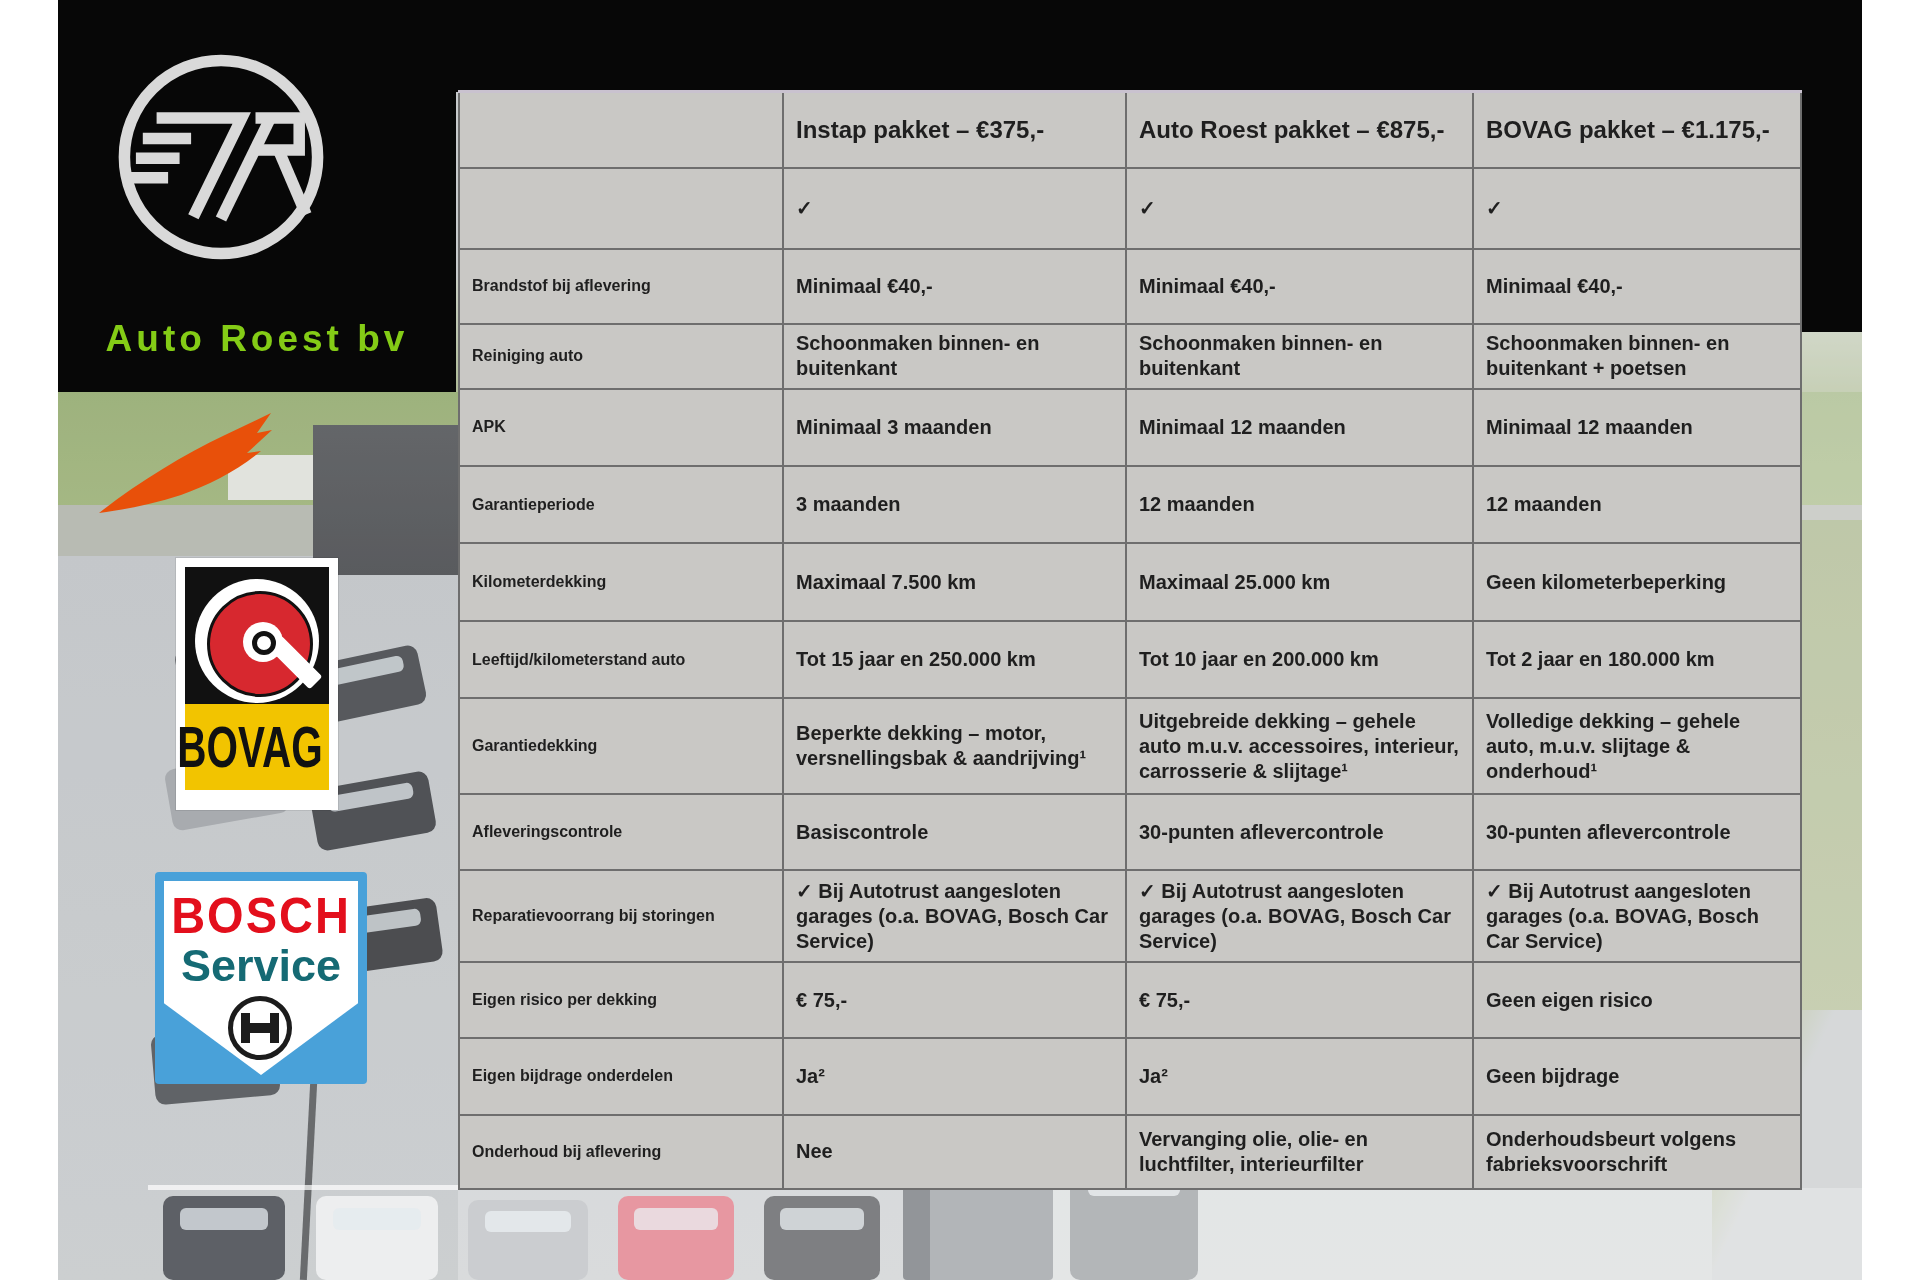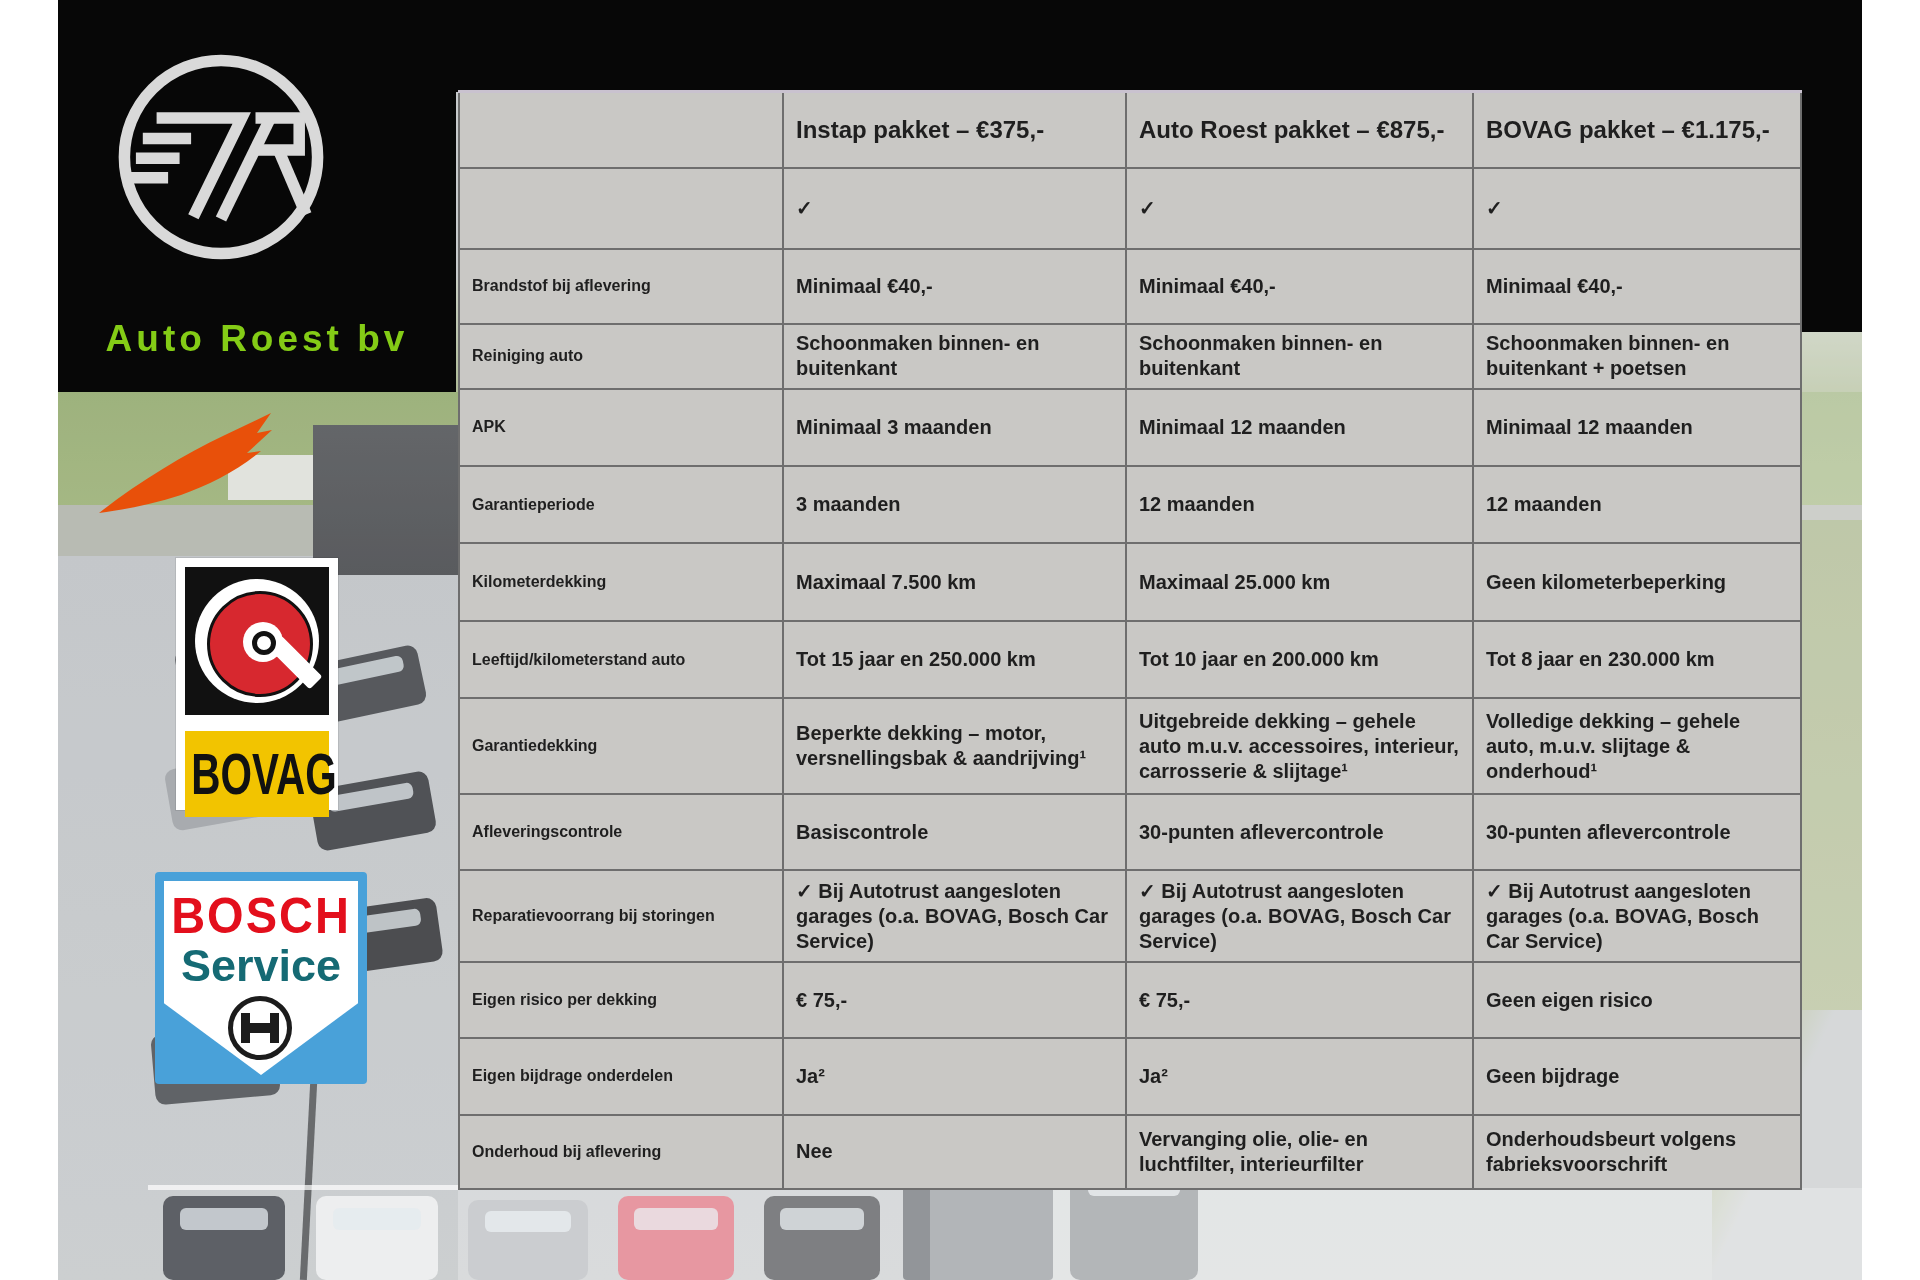--- a/index.html
+++ b/index.html
@@ -55,22 +55,22 @@
   .bovag-white-ring{position:absolute;left:10px;top:12px;width:124px;height:124px;
          border-radius:50%;background:#ffffff;}
   .bovag-red{position:absolute;left:12px;top:12px;width:100px;height:100px;border-radius:50%;
          background:#d7282f;border:3px solid #111;}
   .bovag-head{position:absolute;left:33px;top:28px;width:40px;height:40px;border-radius:50%;
          background:#ffffff;}
   .bovag-head-ring{position:absolute;left:9px;top:9px;width:14px;height:14px;border-radius:50%;
          background:#ffffff;border:5px solid #111;}
   .bovag-handle{position:absolute;left:56px;top:48px;width:18px;height:58px;background:#ffffff;
          transform:rotate(-45deg);transform-origin:50% 0;border-radius:3px;}
-  .bovag-yellow{position:absolute;left:9px;top:173px;width:144px;height:86px;background:#f2c400;
-         display:flex;align-items:center;justify-content:flex-start;}
+  .bovag-yellow{position:absolute;left:9px;top:146px;width:144px;height:86px;background:#f2c400;
+         display:flex;align-items:center;justify-content:flex-end;}
   .bovag-word{color:#111111;font-weight:bold;font-size:44px;letter-spacing:0px;
          transform:scale(.92,1.3);}
 
   
   .bosch{left:155px;top:872px;width:212px;height:212px;background:#49a1d9;border-radius:4px;}
   .bosch-inner{position:absolute;left:9px;top:9px;width:194px;height:194px;background:#ffffff;
          clip-path:polygon(0 0,100% 0,100% 63%,50% 100%,0 63%);}
   .bosch-word{position:absolute;left:0;top:16px;width:100%;text-align:center;color:#e30f1c;
          font-weight:bold;font-size:47px;letter-spacing:2px;transform:scale(1,1.05);}
   .bosch-service{position:absolute;left:0;top:68px;width:100%;text-align:center;color:#156a74;
@@ -267,21 +267,21 @@
       <tr>
         <td class="lbl">Kilometerdekking</td>
         <td class="cel">Maximaal 7.500 km</td>
         <td class="cel">Maximaal 25.000 km</td>
         <td class="cel">Geen kilometerbeperking</td>
       </tr>
       <tr>
         <td class="lbl">Leeftijd/kilometerstand auto</td>
         <td class="cel">Tot 15 jaar en 250.000 km</td>
         <td class="cel">Tot 10 jaar en 200.000 km</td>
-        <td class="cel">Tot 8 jaar en 230.000 km</td>
+        <td class="cel">Tot 2 jaar en 180.000 km</td>
       </tr>
       <tr>
         <td class="lbl">Garantiedekking</td>
         <td class="cel">Beperkte dekking – motor, versnellingsbak &amp; aandrijving¹</td>
         <td class="cel">Uitgebreide dekking – gehele auto m.u.v. accessoires, interieur, carrosserie &amp; slijtage¹</td>
         <td class="cel">Volledige dekking – gehele auto, m.u.v. slijtage &amp; onderhoud¹</td>
       </tr>
       <tr>
         <td class="lbl">Afleveringscontrole</td>
         <td class="cel">Basiscontrole</td>

